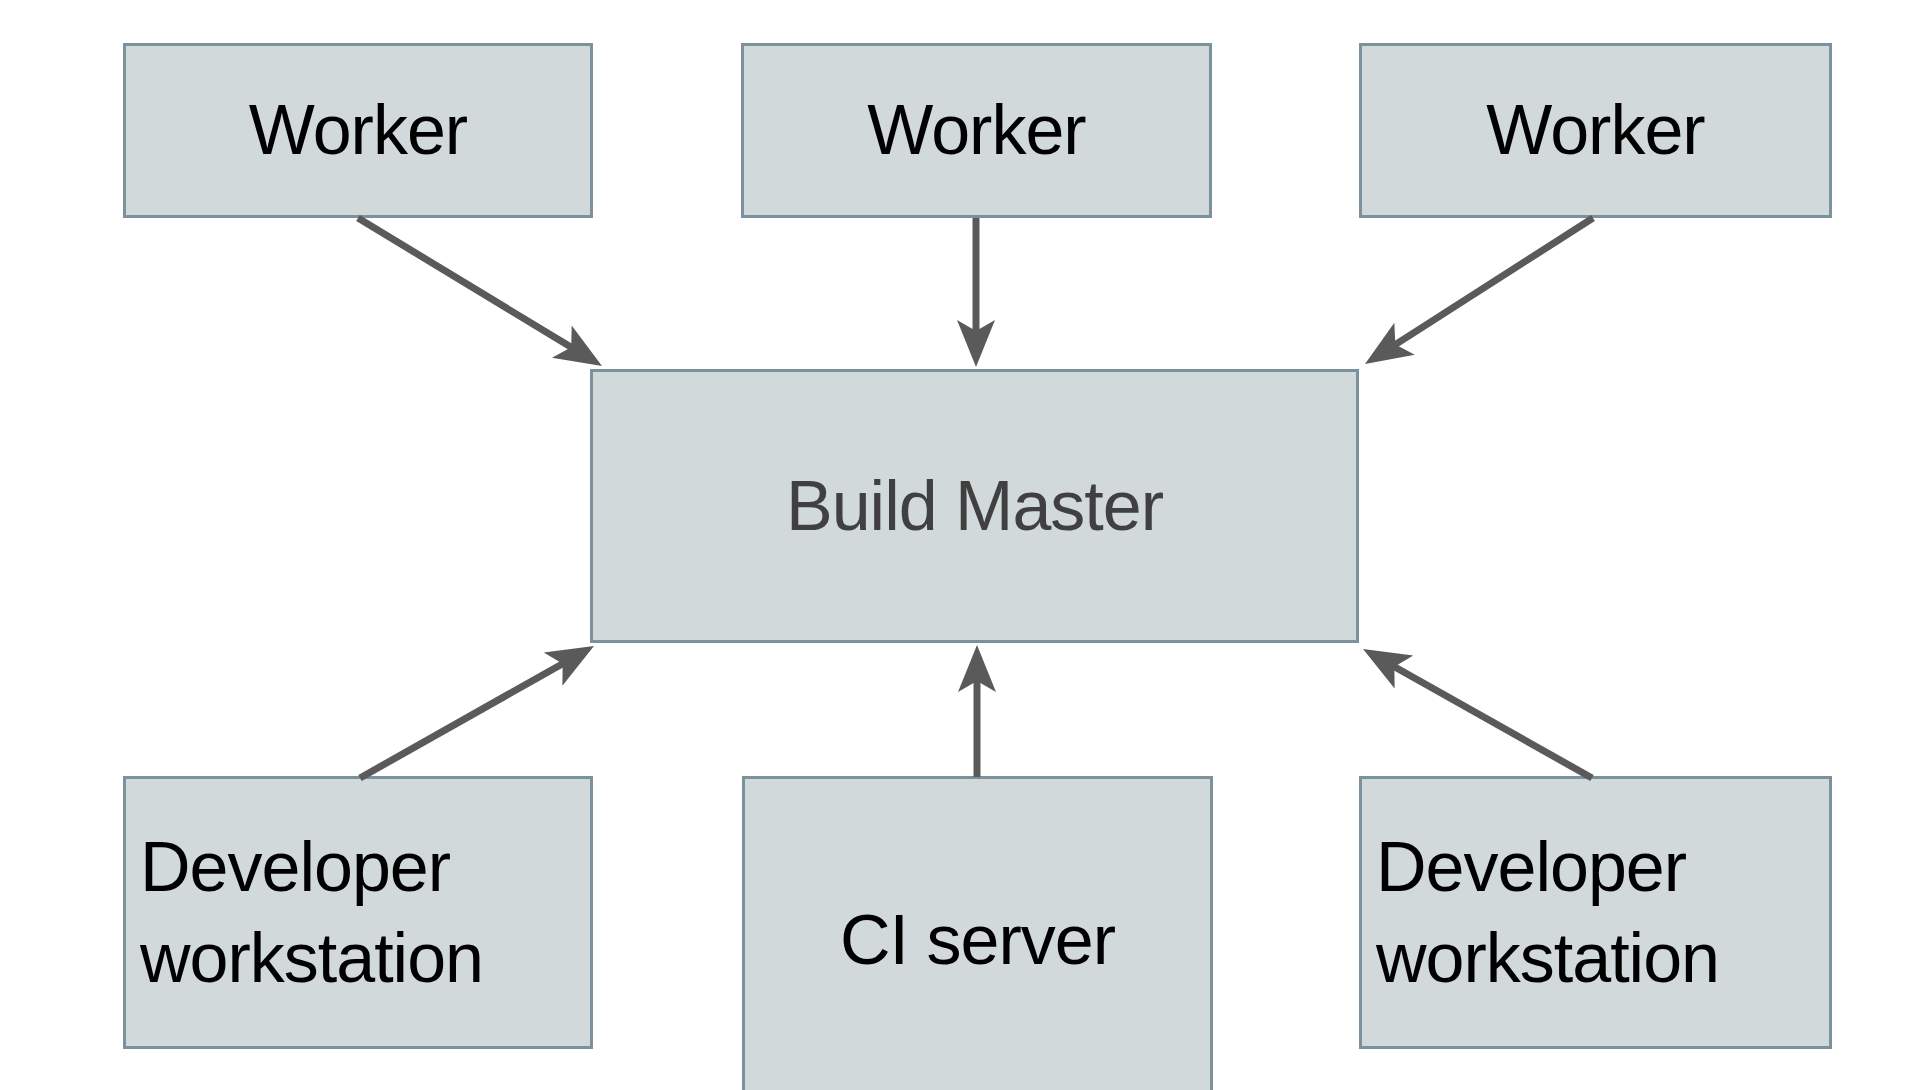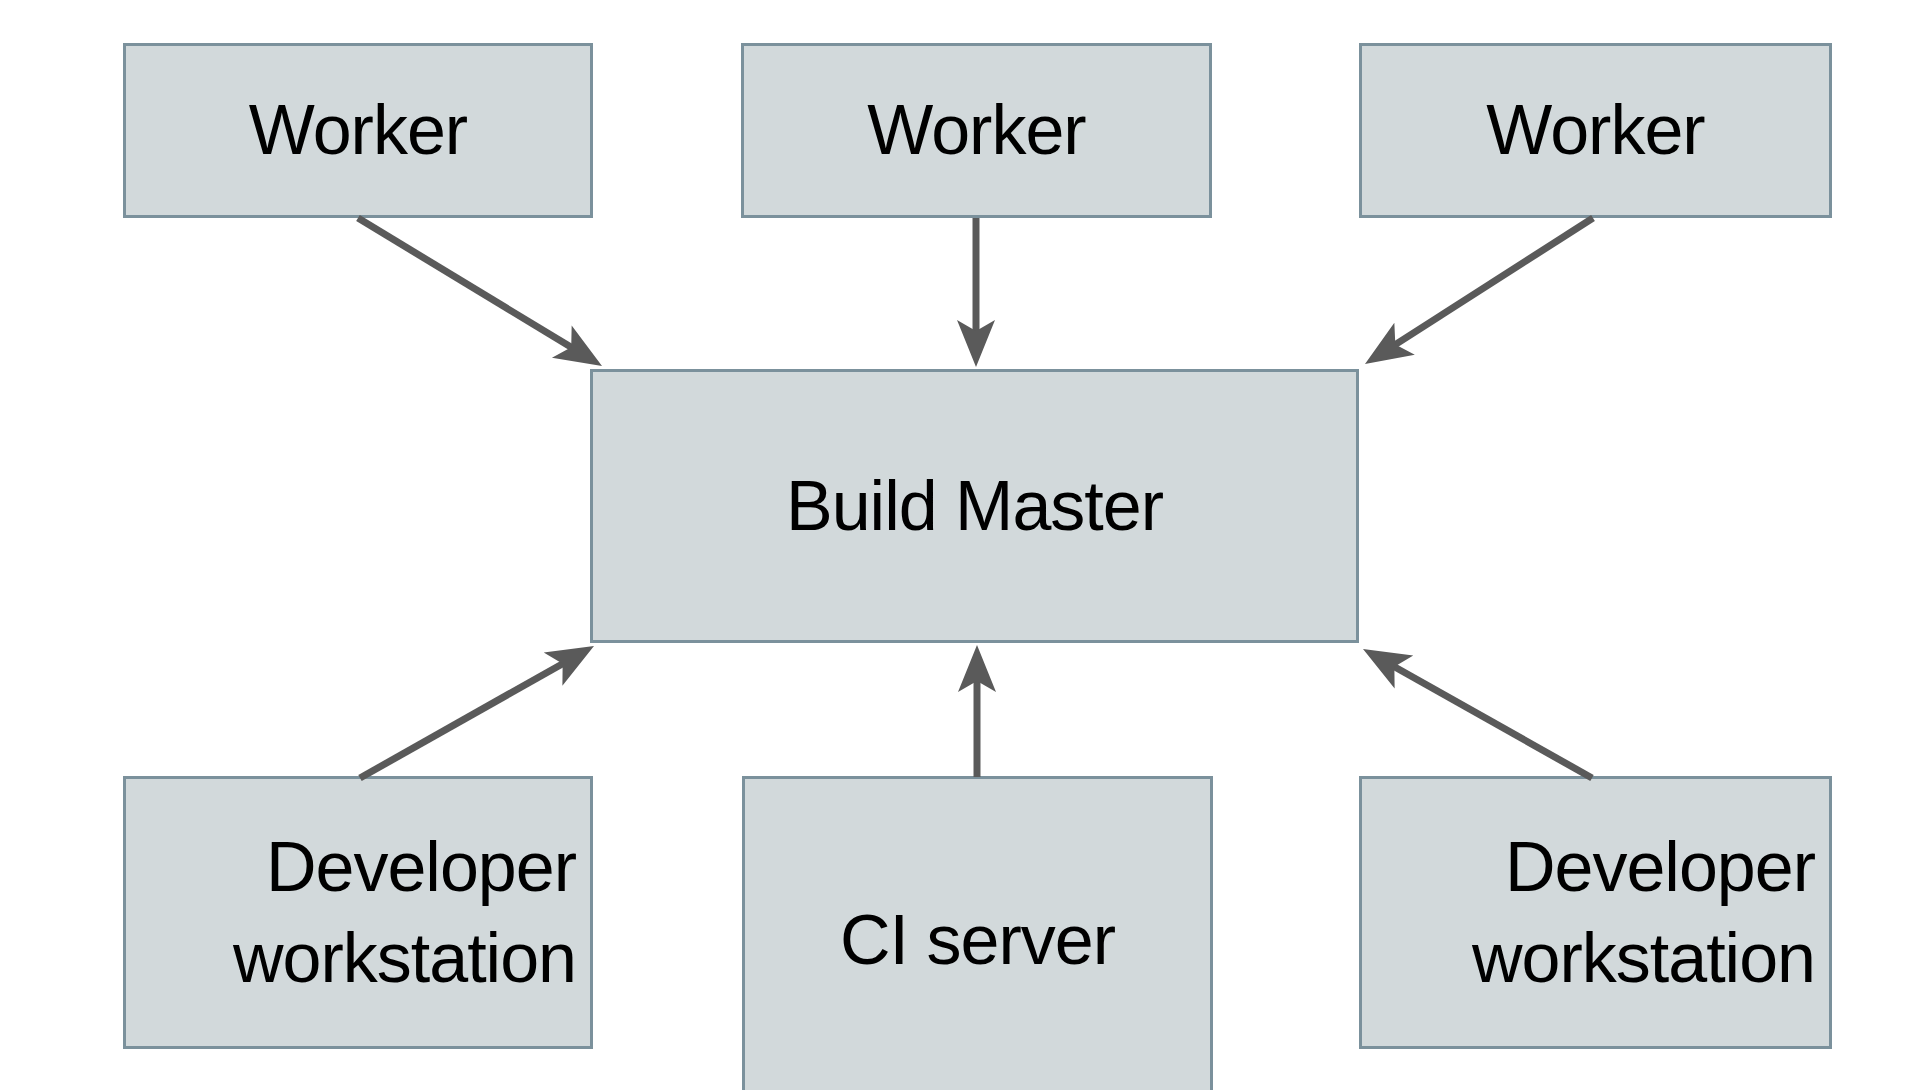--- a/index.html
+++ b/index.html
@@ -14,21 +14,21 @@
     background: #ffffff;
     overflow: hidden;
     font-family: "Liberation Sans", sans-serif;
   }
   .node {
     position: absolute;
     box-sizing: border-box;
     display: flex;
     align-items: center;
     justify-content: center;
-    text-align: right;
+    text-align: left;
     padding: 12px 14px;
     font-size: 70px;
     line-height: 1.3;
     letter-spacing: -1px;
     color: #000000;
   }
   .arrows-layer {
     position: absolute;
     left: 0;
     top: 0;
@@ -44,21 +44,21 @@
 
   <div class="node" style="left: 123px; top: 43px; width: 470px; height: 175px; background: rgb(210, 217, 219); border: 3px solid rgb(123, 145, 156); color: rgb(0, 0, 0);">
     <span>Worker</span>
   </div>
   <div class="node" style="left: 741px; top: 43px; width: 471px; height: 175px; background: rgb(210, 217, 219); border: 3px solid rgb(123, 145, 156); color: rgb(0, 0, 0);">
     <span>Worker</span>
   </div>
   <div class="node" style="left: 1359px; top: 43px; width: 473px; height: 175px; background: rgb(210, 217, 219); border: 3px solid rgb(123, 145, 156); color: rgb(0, 0, 0);">
     <span>Worker</span>
   </div>
-  <div class="node" style="left: 590px; top: 369px; width: 769px; height: 274px; background: rgb(210, 217, 219); border: 3px solid rgb(123, 145, 156); color: #000000;">
+  <div class="node" style="left: 590px; top: 369px; width: 769px; height: 274px; background: rgb(210, 217, 219); border: 3px solid rgb(123, 145, 156); color: #404040;">
     <span>Build Master</span>
   </div>
   <div class="node" style="left: 123px; top: 776px; width: 470px; height: 273px; background: rgb(210, 217, 219); border: 3px solid rgb(123, 145, 156); color: rgb(0, 0, 0);">
     <span>Developer workstation</span>
   </div>
   <div class="node" style="left: 742px; top: 776px; width: 471px; height: 328px; background: rgb(210, 217, 219); border: 3px solid rgb(123, 145, 156); color: rgb(0, 0, 0);">
     <span>CI server</span>
   </div>
   <div class="node" style="left: 1359px; top: 776px; width: 473px; height: 273px; background: rgb(210, 217, 219); border: 3px solid rgb(123, 145, 156); color: rgb(0, 0, 0);">
     <span>Developer workstation</span>

